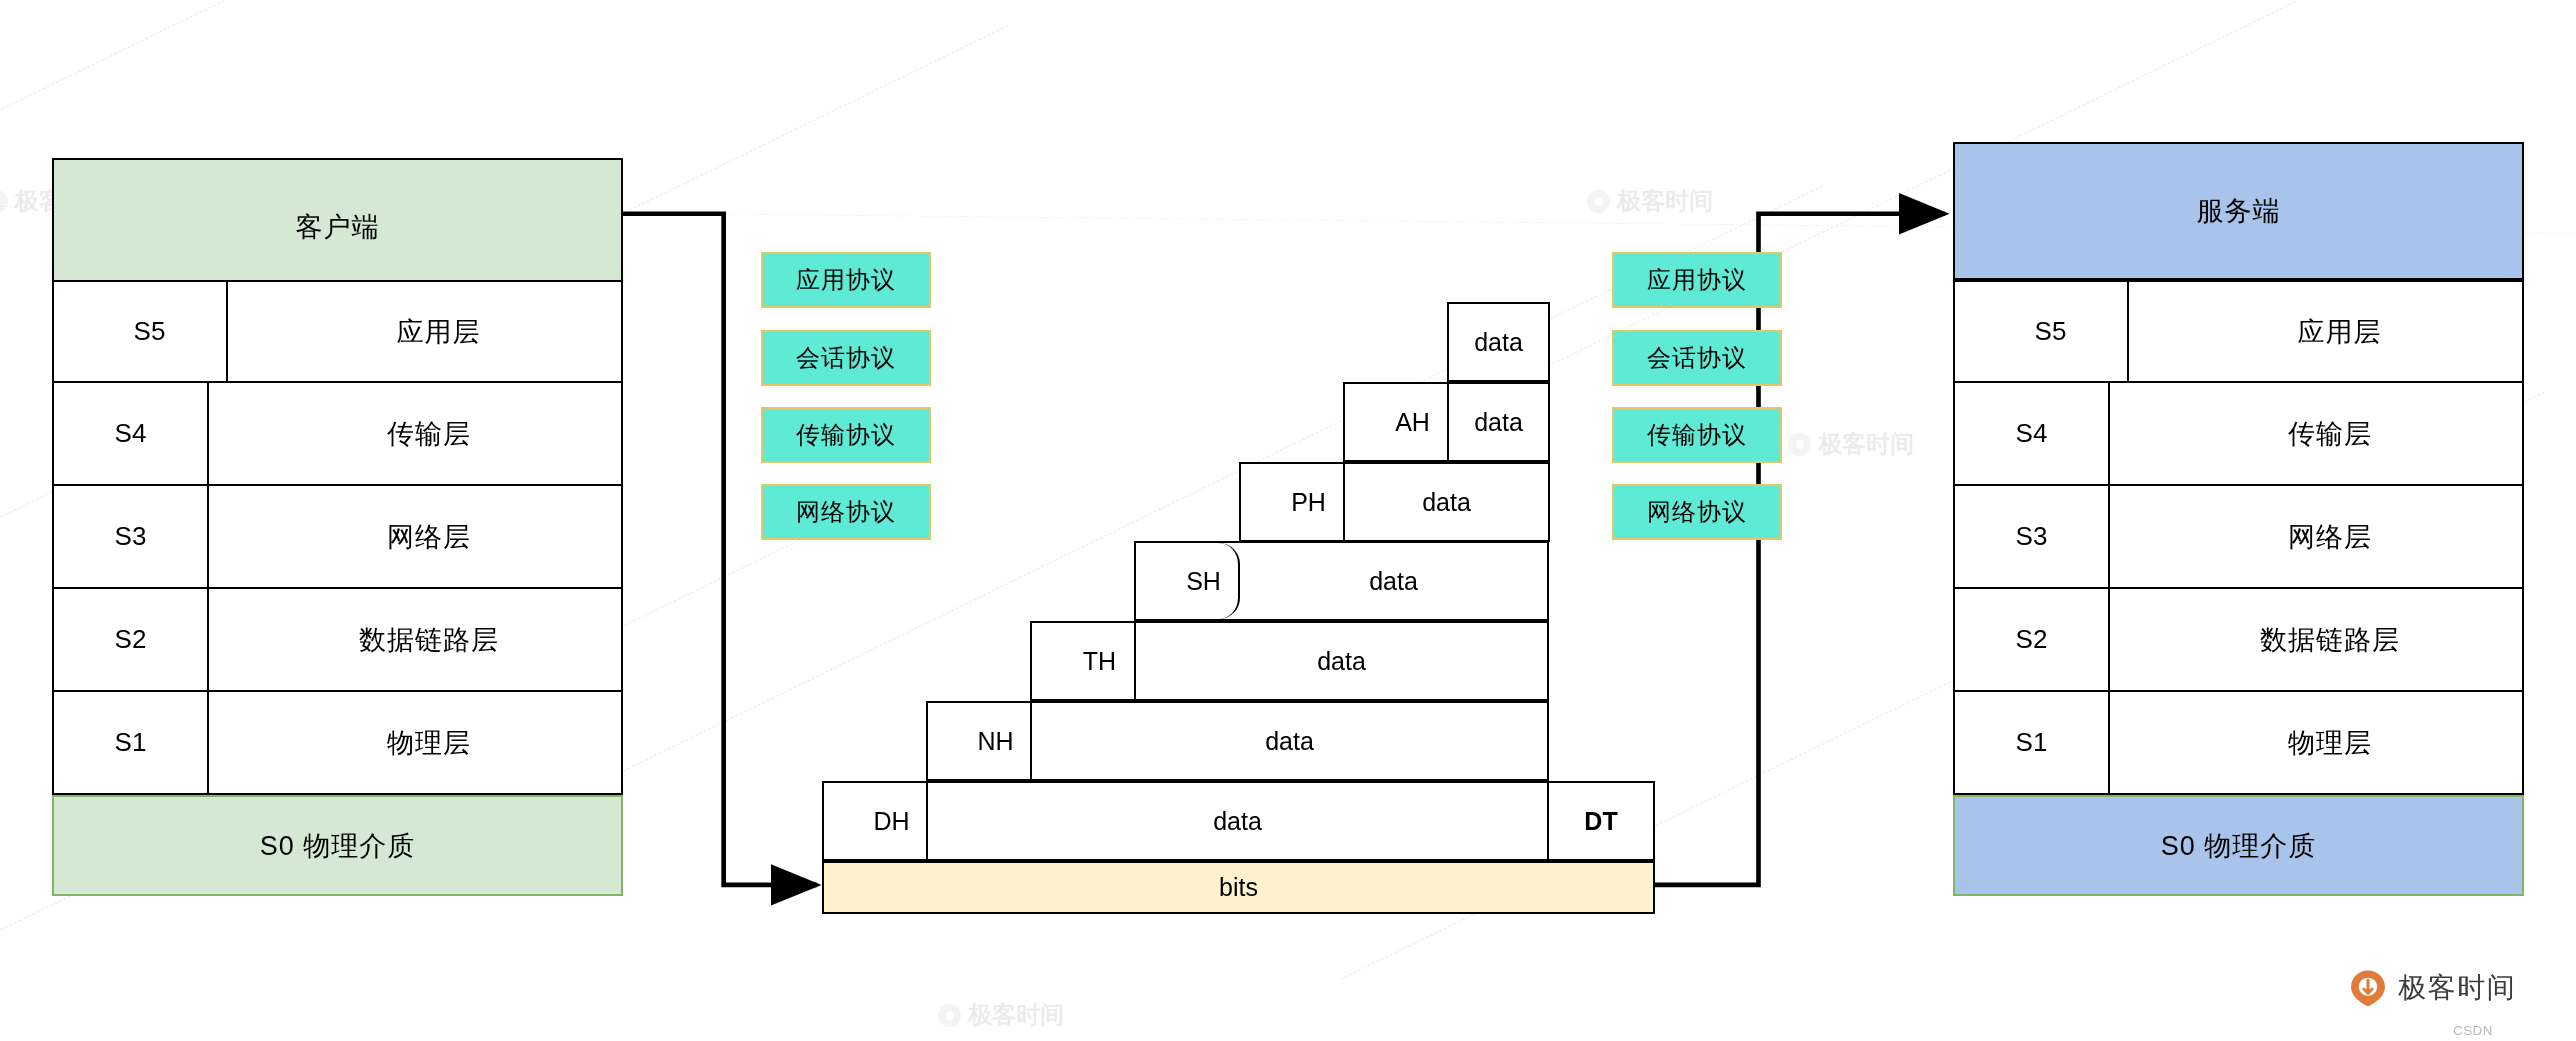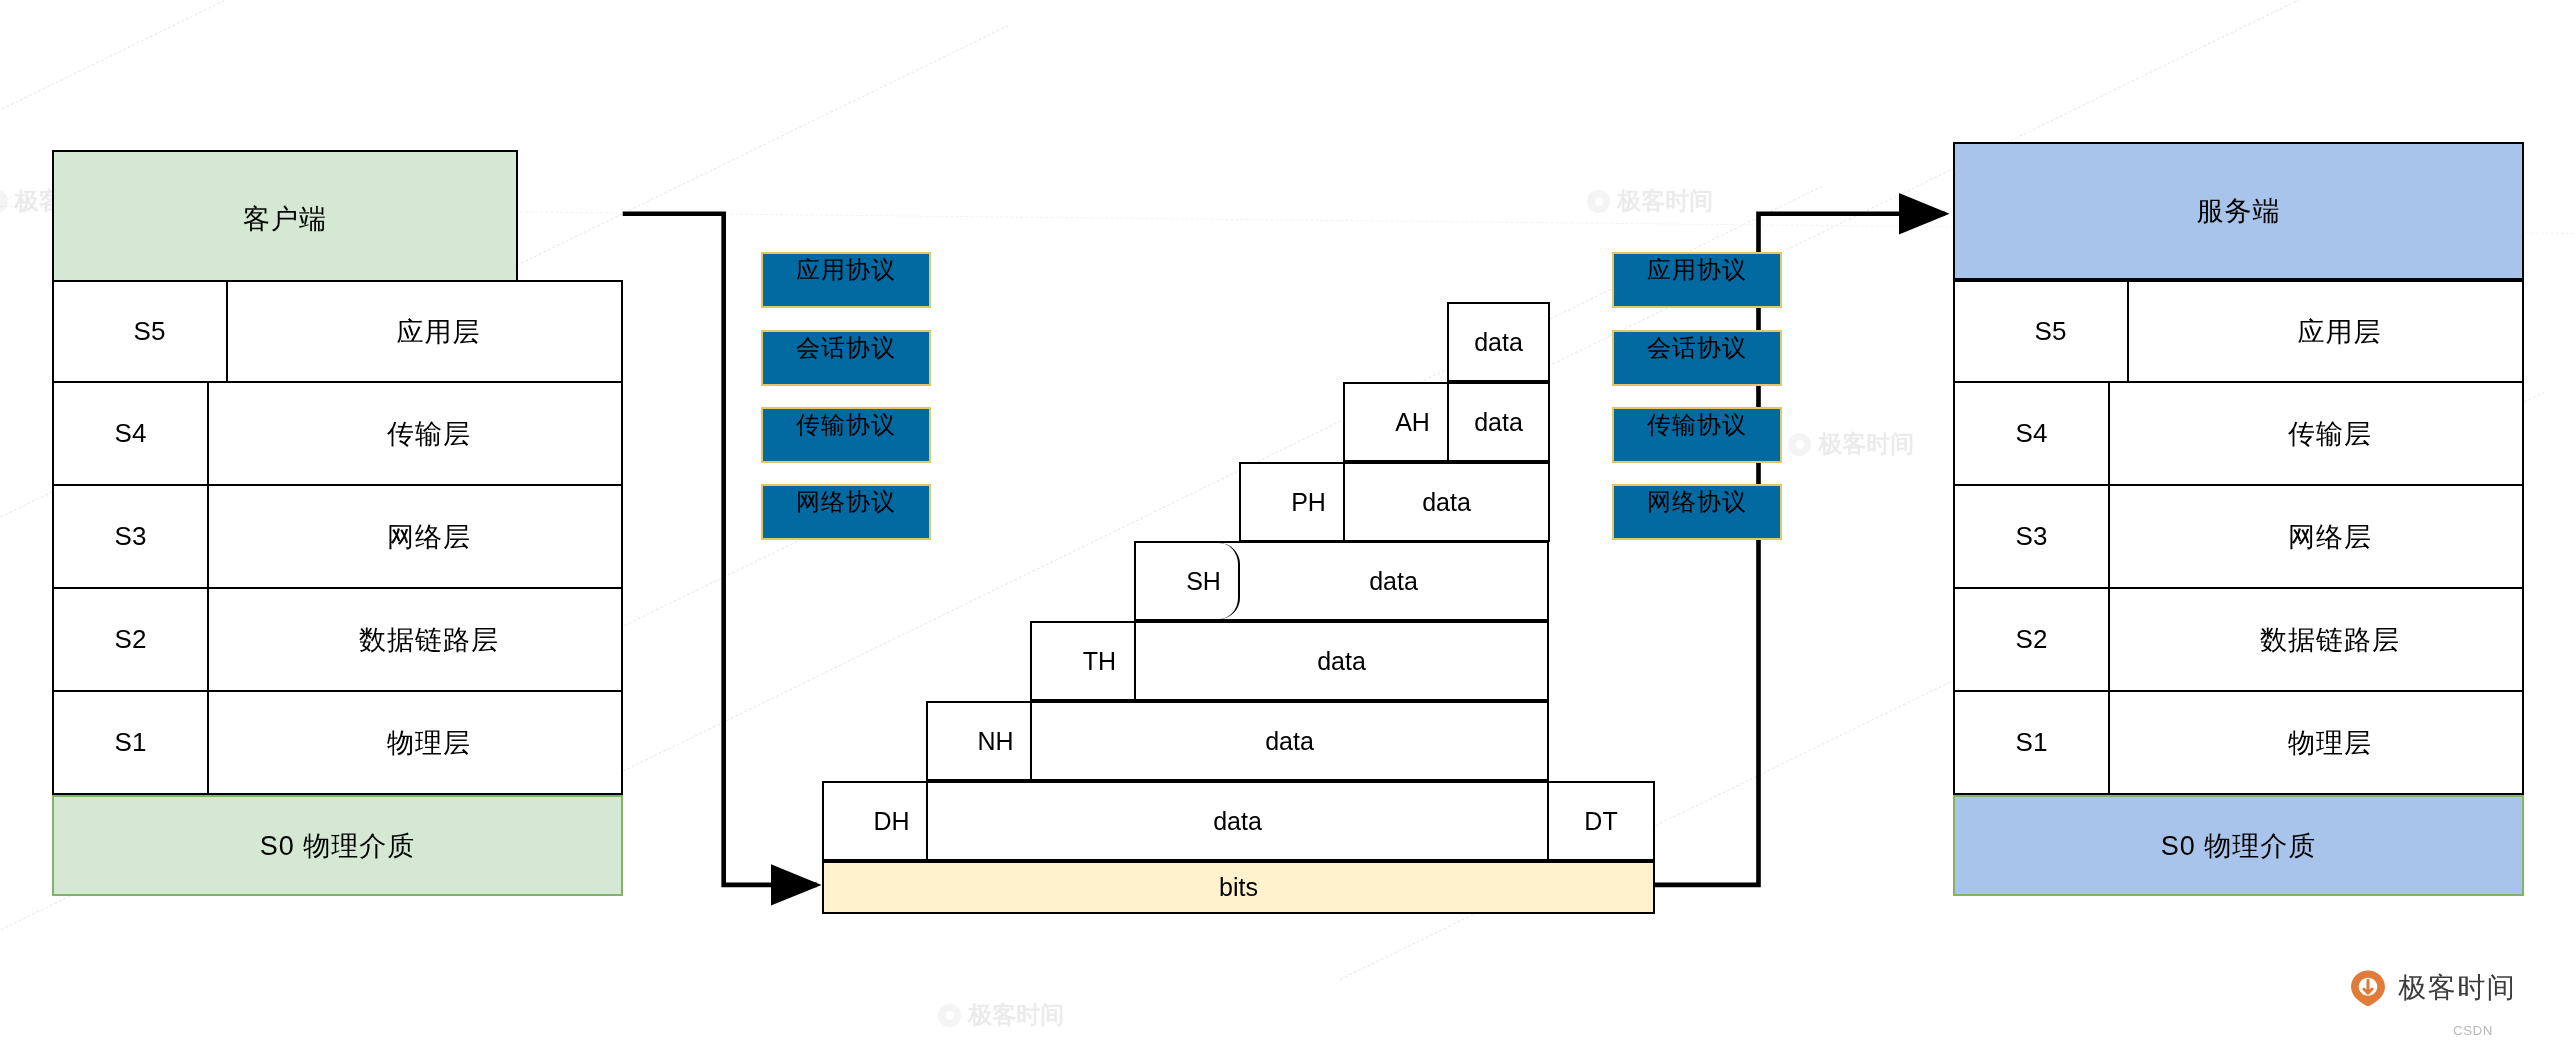--- a/index.html
+++ b/index.html
@@ -93,23 +93,24 @@
   }
 
   .stack-client .cap { background: #d5e8d4; border: 2.1px solid #000000; }
   .stack-client .cap.footer { background: #d5e8d4; border: 2.1px solid #82b366; }
   .stack-server .cap { background: #a9c4eb; border: 2.1px solid #000000; }
   .stack-server .cap.footer { background: #a9c4eb; border: 2.1px solid #82b366; }
 
   
   .chip {
     position: absolute;
-    background: #0369a1;
+    background: #5eead4;
     border: 2.6px solid #e3c56a;
     display: flex;
+    align-items: center;
     justify-content: center;
     font-size: 24px;
     letter-spacing: 1px;
     z-index: 3;
   }
 
   
   .stair-row {
     position: absolute;
     display: flex;
@@ -117,21 +118,21 @@
     border: 2.1px solid #000000;
     z-index: 3;
   }
   .stair-row > div {
     display: flex;
     align-items: center;
     justify-content: center;
     font-size: 25px;
   }
   .stair-row .hdr { border-right: 2.1px solid #000000; padding-left: 33px; }
-  .stair-row .tlr { border-left: 2.1px solid #000000; }
+  .stair-row .tlr { border-left: 2.1px solid #000000; font-weight: bold; }
   .bits-bar {
     position: absolute;
     background: #fff2cc;
     border: 2.1px solid #000000;
     display: flex;
     align-items: center;
     justify-content: center;
     font-size: 25px;
     z-index: 3;
   }
@@ -213,21 +214,21 @@
     </defs>
 
     <path d="M1208,415 L1404,415 L1404,1718 L1585,1718" fill="none" stroke="#000000" stroke-width="9" marker-end="url(#arrowhead)"></path>
 
     <path d="M3212,1718 L3413,1718 L3413,415 L3775,415" fill="none" stroke="#000000" stroke-width="9" marker-end="url(#arrowhead)"></path>
   </svg>
 </div>
 
 <div class="stack stack-client" style="left:52px; top:142px; width:571px; height:755px;">
 
-  <div class="cap" style="top:8px; width:466px; height:138px;">
+  <div class="cap" style="top:16px; width:571px; height:138px;">
     <span>客户端</span>
   </div>
 
   <div class="row first" style="top:138px; width:571px; height:103px;">
     <div class="code">S5</div>
     <div class="name">应用层</div>
   </div>
   <div class="row" style="top:241px; width:571px; height:103px;">
     <div class="code">S4</div>
     <div class="name">传输层</div>

